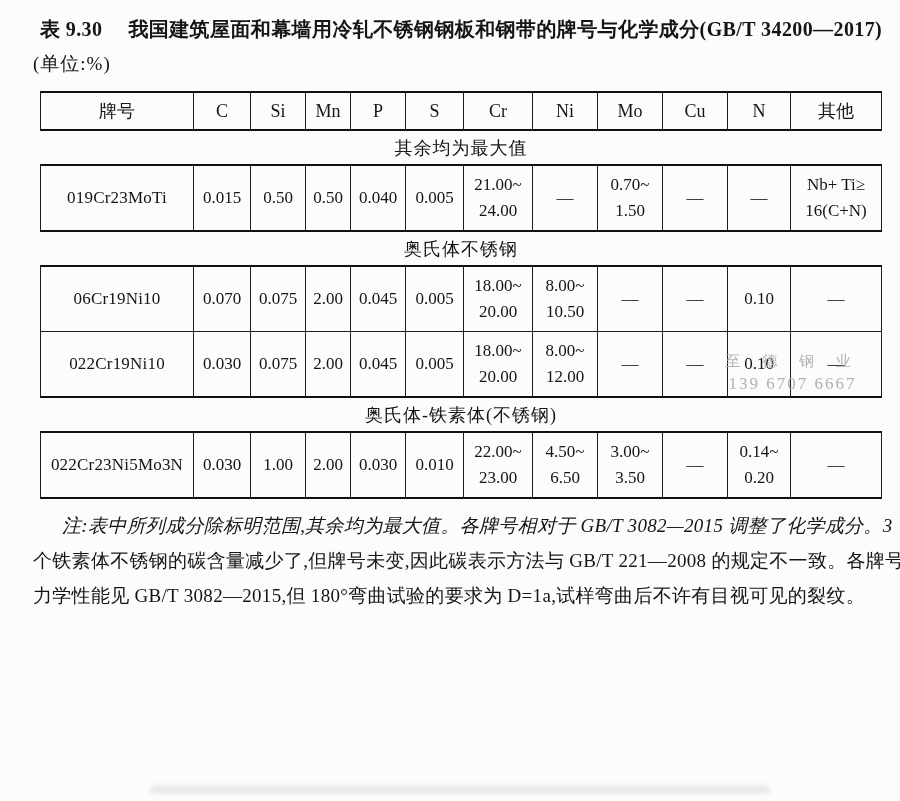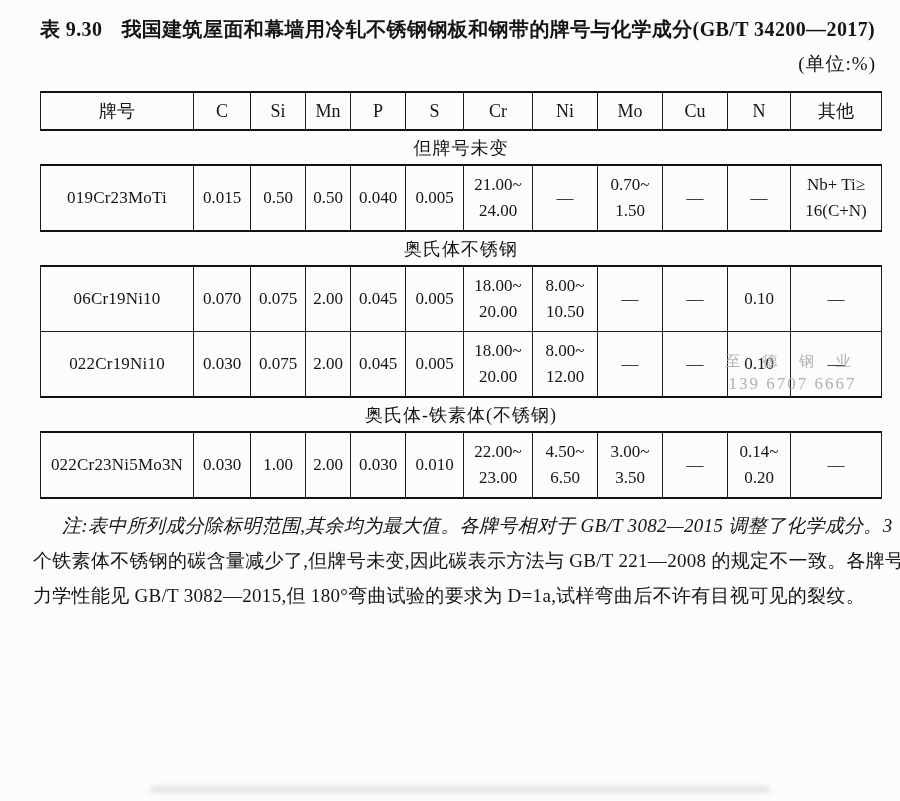--- a/index.html
+++ b/index.html
@@ -13,25 +13,24 @@
   }
   .page{padding:16px 6px 0 33px;position:relative;}
 
   .title-line{
     margin-left:7px;
     font-size:20px;
     font-weight:bold;
     letter-spacing:0.4px;
     white-space:nowrap;
   }
-  .title-prefix{margin-right:19px;}
+  .title-prefix{margin-right:26px;}
   .unit-line{
     margin-top:8px;
     padding-right:18px;
-    text-align:right;
     font-size:19px;
     letter-spacing:1px;
   }
 
   table.comp{
     margin-left:7px;
     margin-top:14px;
     border-collapse:collapse;
     table-layout:fixed;
     width:841px;
@@ -137,21 +136,21 @@
           <th>Cr</th>
           <th>Ni</th>
           <th>Mo</th>
           <th>Cu</th>
           <th>N</th>
           <th>其他</th>
         </tr>
     </thead>
     <tbody id="table-body">
         <tr class="section-row">
-          <td colspan="12">但牌号未变</td>
+          <td colspan="12">其余均为最大值</td>
         </tr>
         <tr class="data-row">
           <td class="grade-cell">019Cr23MoTi</td>
           <td>0.015</td>
           <td>0.50</td>
           <td>0.50</td>
           <td>0.040</td>
           <td>0.005</td>
           <td>21.00~
 24.00</td>

